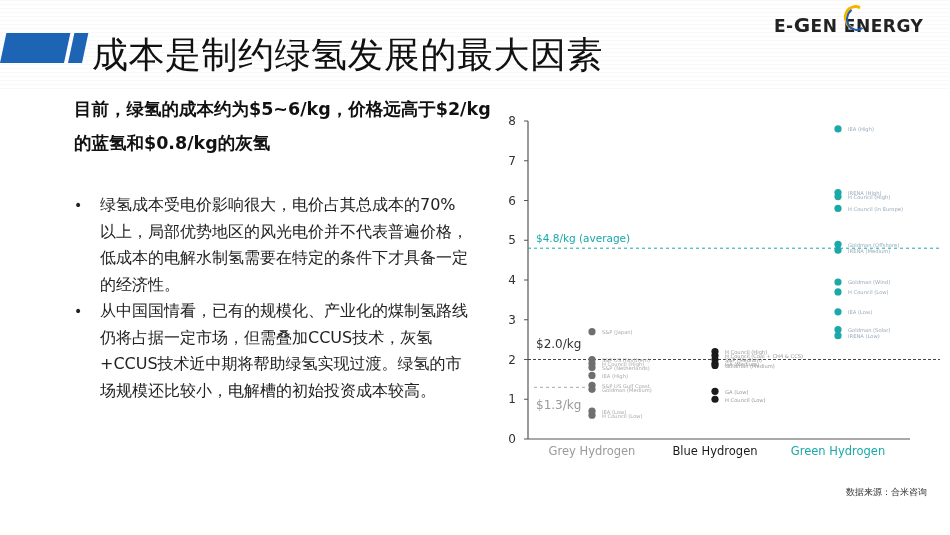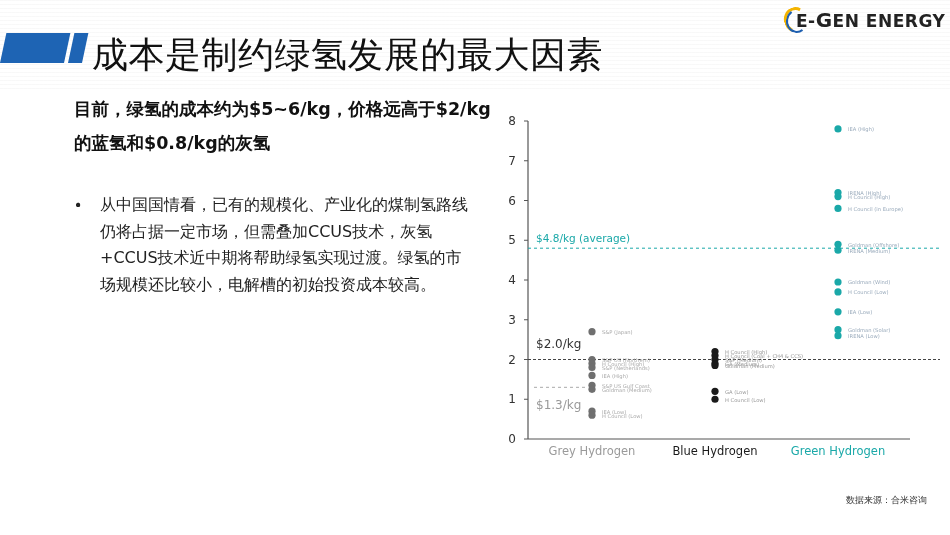--- a/index.html
+++ b/index.html
@@ -4,53 +4,53 @@
 <style>
   * { margin: 0; padding: 0; box-sizing: border-box; }
   html, body { width: 950px; height: 535px; overflow: hidden; background: #ffffff; }
   body { position: relative; font-family: "DejaVu Sans", "Liberation Sans", sans-serif; color: #1a1a1a; }
   .bg-stripes { position: absolute; left: 0; top: 0; width: 950px; height: 90px;
     background: repeating-linear-gradient(180deg, rgba(200,200,200,0.18) 0px, rgba(200,200,200,0.18) 1px, transparent 1px, transparent 4px);
     opacity: 0.7; }
   .title-bar-a { position: absolute; left: 0; top: 33px; width: 64px; height: 30px; background: #1e64b4; transform: skewX(-12deg); transform-origin: bottom left; }
   .title-bar-b { position: absolute; left: 68px; top: 33px; width: 14px; height: 30px; background: #1e64b4; transform: skewX(-12deg); transform-origin: bottom left; }
   .page-title { position: absolute; left: 92px; top: 31px; font-size: 36px; font-weight: normal; color: #111; letter-spacing: 0.5px; }
-  .logo { position: absolute; left: 782px; top: 3px; height: 34px; display: flex; align-items: center; }
+  .logo { position: absolute; left: 782px; top: 3px; height: 34px; display: flex; align-items: center; flex-direction: column; }
   .logo-arc { position: relative; width: 22px; height: 30px; }
   .logo-arc .arc-y { position: absolute; left: 2px; top: 2px; width: 24px; height: 26px; border-radius: 50%; border: 3px solid transparent; border-top-color: #f4b400; border-left-color: #f4b400; transform: rotate(-20deg); }
   .logo-arc .arc-b { position: absolute; left: 4px; top: 4px; width: 22px; height: 24px; border-radius: 50%; border: 2px solid transparent; border-bottom-color: #1e5fb0; border-left-color: #1e5fb0; transform: rotate(10deg); }
   .logo-text { font-family: "DejaVu Sans", sans-serif; font-weight: bold; font-size: 17px; color: #222; letter-spacing: 0.5px; margin-left: -8px; }
   .logo-text .big { font-size: 20px; }
   .subtitle { position: absolute; left: 74px; top: 92px; width: 420px; font-size: 17.5px; font-weight: bold; line-height: 34px; color: #111; }
   .bullets { position: absolute; left: 70px; top: 192px; width: 400px; list-style: none; }
   .bullets li { position: relative; padding-left: 30px; font-size: 16px; line-height: 26.5px; color: #222; }
   .bullets li .dot { position: absolute; left: 4px; top: 0; font-size: 14px; }
   .chart { position: absolute; left: 500px; top: 108px; width: 440px; height: 360px; }
-  .source { position: absolute; left: 846px; top: 486px; font-size: 9px; color: #333; margin-top: 8px; }
+  .source { position: absolute; left: 846px; top: 486px; font-size: 9px; color: #333; }
 </style>
 </head>
 <body>
 
 <div class="bg-stripes"></div>
 <div class="title-bar-a"></div>
 <div class="title-bar-b"></div>
 <h1 class="page-title">成本是制约绿氢发展的最大因素</h1>
 
 <div class="logo">
   <div class="logo-arc">
     <div class="arc-y"></div>
       <div class="arc-b"></div>
   </div>
   <span class="logo-text"><span>E-</span><span class="big">G</span><span>EN ENERGY</span></span>
 </div>
 
 <div class="subtitle">目前，绿氢的成本约为$5~6/kg，价格远高于$2/kg的蓝氢和$0.8/kg的灰氢</div>
 
 <ul class="bullets">
-  <li><span class="dot">•</span></li>
+  <li><span class="dot">•</span><span>绿氢成本受电价影响很大，电价占其总成本的70%以上，局部优势地区的风光电价并不代表普遍价格，低成本的电解水制氢需要在特定的条件下才具备一定的经济性。</span></li>
   <li><span class="dot">•</span><span>从中国国情看，已有的规模化、产业化的煤制氢路线仍将占据一定市场，但需叠加CCUS技术，灰氢+CCUS技术近中期将帮助绿氢实现过渡。绿氢的市场规模还比较小，电解槽的初始投资成本较高。</span></li>
 </ul>
 
 <svg class="chart" id="chart" viewBox="0 0 440 360" width="440" height="360">
     <line x1="28" y1="13" x2="28" y2="331" stroke="#555" stroke-width="1.2"></line>
     <line x1="28" y1="331" x2="410" y2="331" stroke="#555" stroke-width="1.2"></line>
     <line x1="24" y1="331" x2="28" y2="331" stroke="#555" stroke-width="1"></line>
     <text x="12" y="335" font-size="12" fill="#333" text-anchor="middle" font-family="DejaVu Sans, sans-serif">0</text>
     <line x1="24" y1="291.25" x2="28" y2="291.25" stroke="#555" stroke-width="1"></line>
     <text x="12" y="295.25" font-size="12" fill="#333" text-anchor="middle" font-family="DejaVu Sans, sans-serif">1</text>

